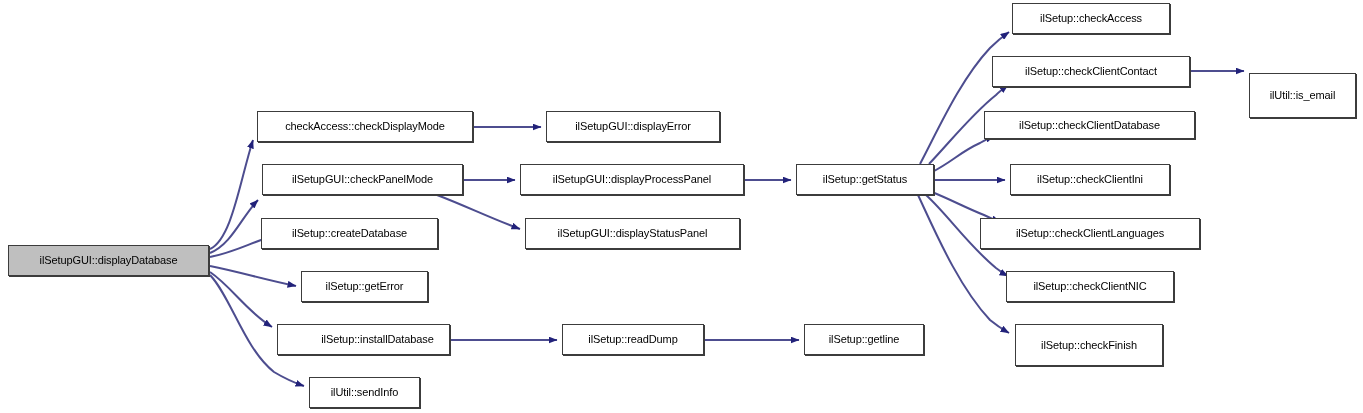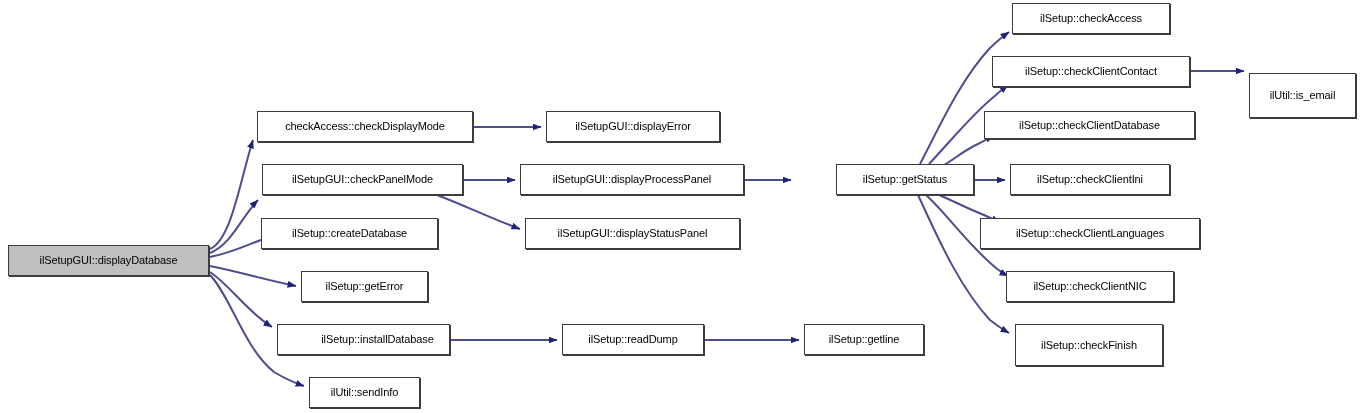--- a/index.html
+++ b/index.html
@@ -113,21 +113,21 @@
       </div>
       <div class="node" style="left: 525px; top: 218px; width: 215px; height: 31px;">
         <span class="node-label">ilSetupGUI::displayStatusPanel</span>
       </div>
       <div class="node" style="left: 562px; top: 324px; width: 142px; height: 31px;">
         <span class="node-label">ilSetup::readDump</span>
       </div>
       <div class="node" style="left: 804px; top: 324px; width: 120px; height: 31px;">
         <span class="node-label">ilSetup::getline</span>
       </div>
-      <div class="node" style="left: 796px; top: 164px; width: 138px; height: 31px; margin-left: 40px;">
+      <div class="node" style="left: 796px; top: 164px; width: 138px; height: 31px;">
         <span class="node-label">ilSetup::getStatus</span>
       </div>
       <div class="node" style="left: 1012px; top: 3px; width: 158px; height: 31px;">
         <span class="node-label">ilSetup::checkAccess</span>
       </div>
       <div class="node" style="left: 992px; top: 56px; width: 198px; height: 31px;">
         <span class="node-label">ilSetup::checkClientContact</span>
       </div>
       <div class="node" style="left: 984px; top: 111px; width: 211px; height: 28px;">
         <span class="node-label">ilSetup::checkClientDatabase</span>

